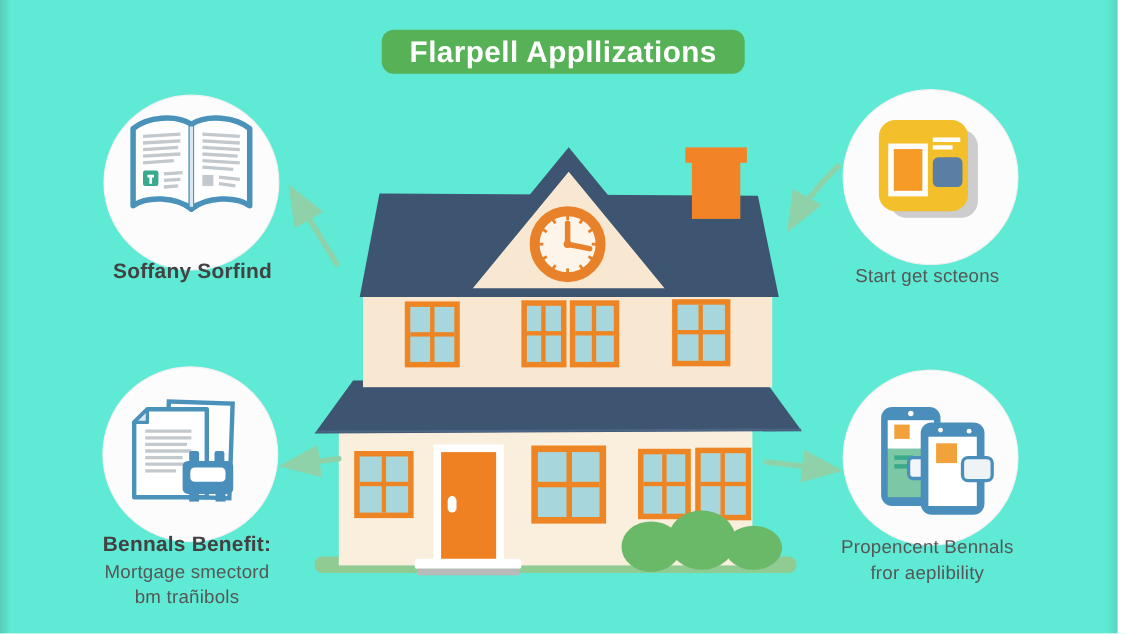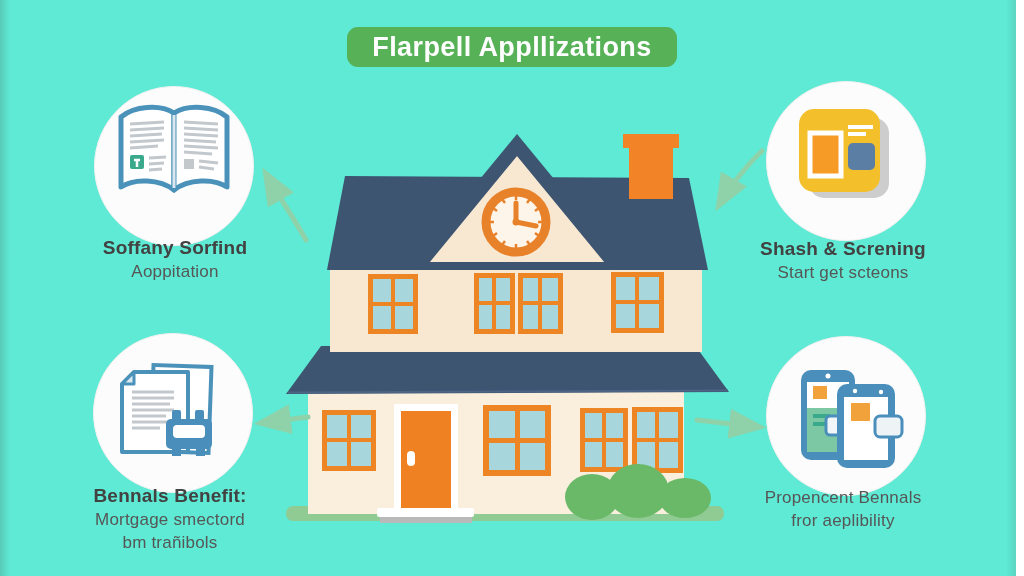--- a/index.html
+++ b/index.html
@@ -130,24 +130,22 @@
     <rect x="44" y="20" width="58" height="84" rx="10" fill="#4a8fbc"></rect>
     <circle cx="62" cy="27" r="2.2" fill="#ffffff"></circle>
     <circle cx="88" cy="28" r="2.2" fill="#ffffff"></circle>
     <rect x="51" y="33" width="44" height="63" fill="#ffffff"></rect>
     <rect x="58" y="39" width="19" height="18" fill="#f2a23b"></rect>
     <rect x="82" y="52" width="27" height="21" rx="5" fill="#eef3f6" stroke="#4a8fbc" stroke-width="3"></rect>
   </svg>
 
   <div class="node-text text-tl">
     <div class="heading">Soffany Sorfind</div>
-    <div class="sub">Aoppitation</div>
   </div>
   <div class="node-text text-tr">
-    <div class="heading">Shash &amp; Screning</div>
     <div class="sub">Start get scteons</div>
   </div>
   <div class="node-text text-bl">
     <div class="heading">Bennals Benefit:</div>
     <div class="sub">Mortgage smectord</div>
     <div class="sub">bm trañibols</div>
   </div>
   <div class="node-text text-br">
     <div class="sub">Propencent Bennals</div>
     <div class="sub">fror aeplibility</div>

